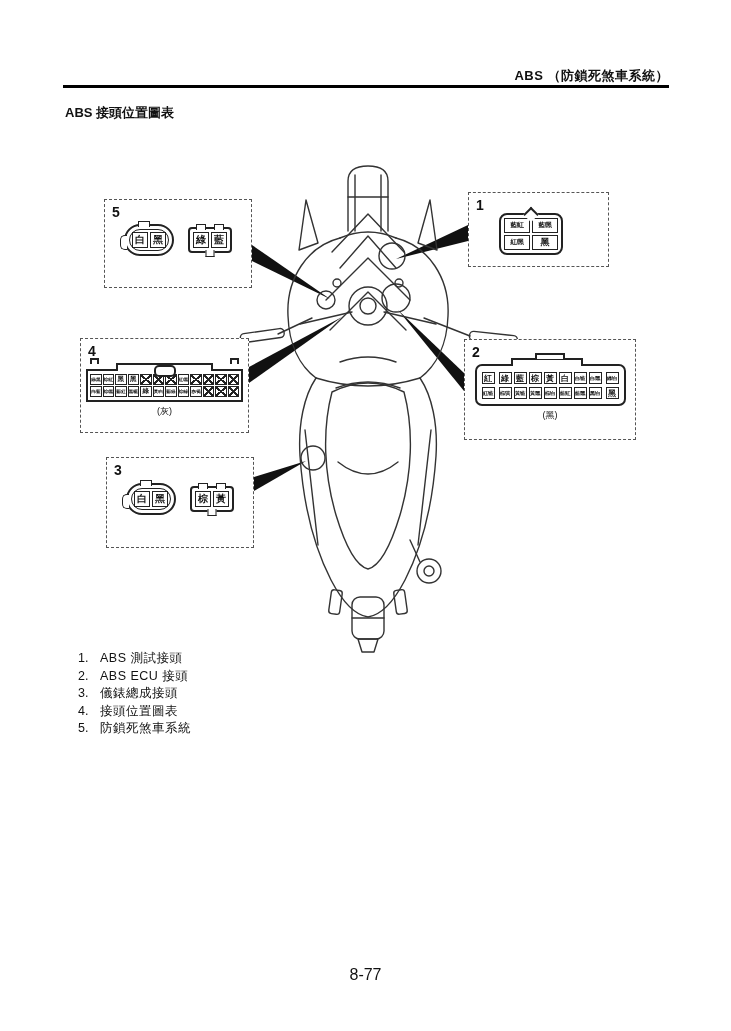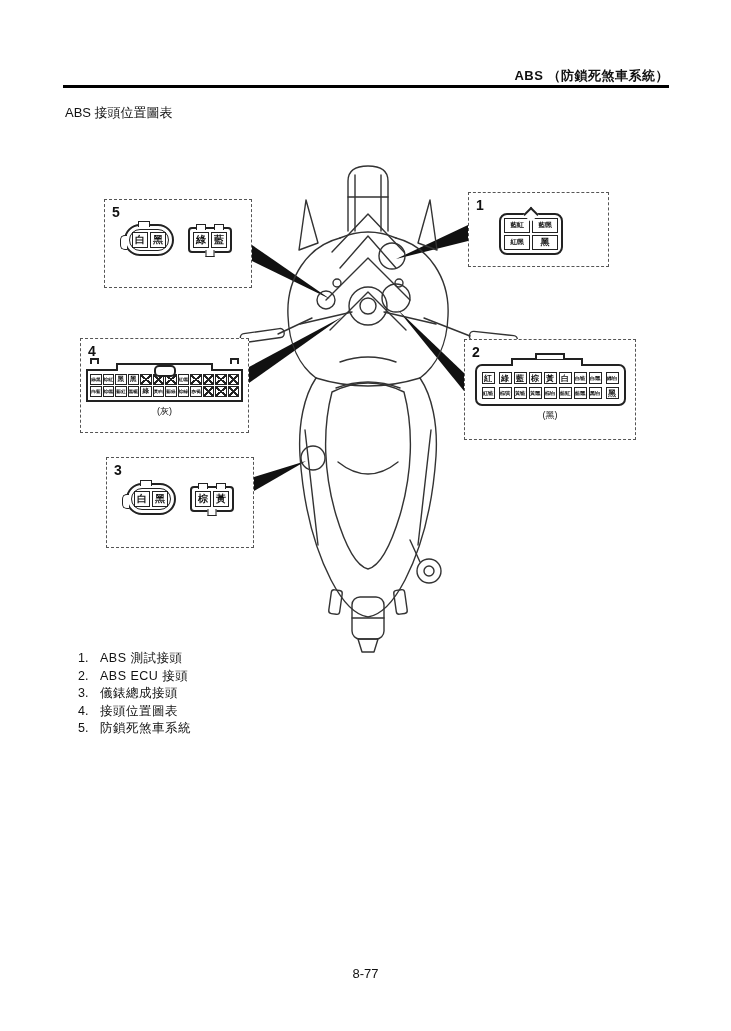--- a/index.html
+++ b/index.html
@@ -2,21 +2,21 @@
 <html><head>
 <meta charset="utf-8">
 <style>
   html,body{margin:0;padding:0;}
   body{
     width:731px;height:1031px;background:#fff;position:relative;
     font-family:"Liberation Sans",sans-serif;color:#111;overflow:hidden;
   }
   .hdr-title{position:absolute;top:55px;right:62px;font-size:13px;font-weight:600;letter-spacing:.5px;margin-top:12px;}
   .hdr-rule{position:absolute;top:85px;left:63px;width:606px;height:3px;background:#000;}
-  .section-title{position:absolute;top:104px;left:65px;font-size:13px;font-weight:normal;text-align:center;}
+  .section-title{position:absolute;top:104px;left:65px;font-size:13px;font-weight:bold;text-align:center;}
   svg.diagram{position:absolute;left:0;top:0;z-index:0;}
   .callout{position:absolute;border:1.6px dashed #555;background:#fff;box-sizing:border-box;z-index:1;}
   .callout .num{position:absolute;top:4px;left:7px;font-size:14px;font-weight:bold;}
   .conn-row{display:flex;justify-content:center;align-items:center;gap:14px;}
   .pin{border:1.5px solid #222;display:flex;align-items:center;justify-content:center;
        background:#fff;box-sizing:border-box;font-weight:bold;overflow:hidden;white-space:nowrap;}
   
   .pin[data-value="✕"]{color:transparent;
     background-image:
       linear-gradient(to top right, transparent calc(50% - 1px), #222 0, #222 calc(50% + 1px), transparent 0),
@@ -60,21 +60,21 @@
   .conn4 .post-l{position:absolute;top:-13px;left:2px;width:9px;height:6px;border:2px solid #222;border-bottom:none;background:#fff;box-sizing:border-box;}
   .conn4 .post-r{position:absolute;top:-13px;right:2px;width:9px;height:6px;border:2px solid #222;border-bottom:none;background:#fff;box-sizing:border-box;}
   .conn4 .rowflex{gap:1px;margin-bottom:1px;}
   .conn4 .pin{width:11.5px;height:11px;font-size:6.5px;}
   .conn4 .pin[data-value*="/"]{font-size:4.4px;letter-spacing:-.4px;}
   
   .legend{position:absolute;left:78px;top:650px;margin:0;padding:0;list-style:none;}
   .legend-item{display:flex;font-size:12.5px;line-height:17.5px;}
   .lnum{width:22px;}
   .llabel{letter-spacing:.5px;}
-  .footer{position:absolute;left:0;right:0;top:966px;text-align:center;font-size:13px;}
+  .footer{position:absolute;left:0;right:0;top:966px;text-align:center;font-size:16px;}
 </style>
 </head>
 <body>
 
 <div class="hdr-title" data-value="ABS （防鎖死煞車系統）">ABS （防鎖死煞車系統）</div>
 <div class="hdr-rule"></div>
 <div class="section-title" data-value="ABS 接頭位置圖表">ABS 接頭位置圖表</div>
 
 <svg class="diagram" width="731" height="700" viewBox="0 0 731 700" fill="none" stroke="#333" stroke-width="1.4" stroke-linejoin="round" stroke-linecap="round">
 

